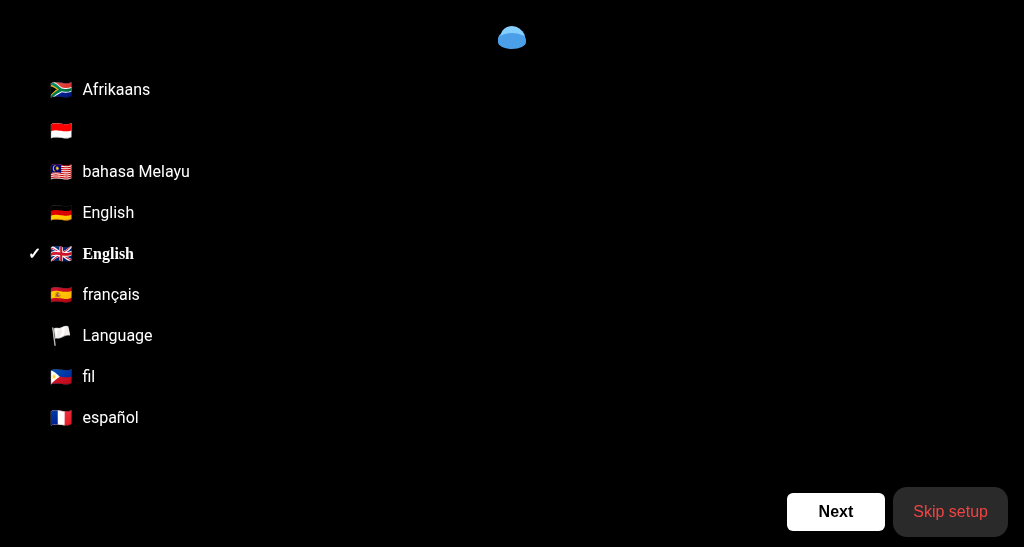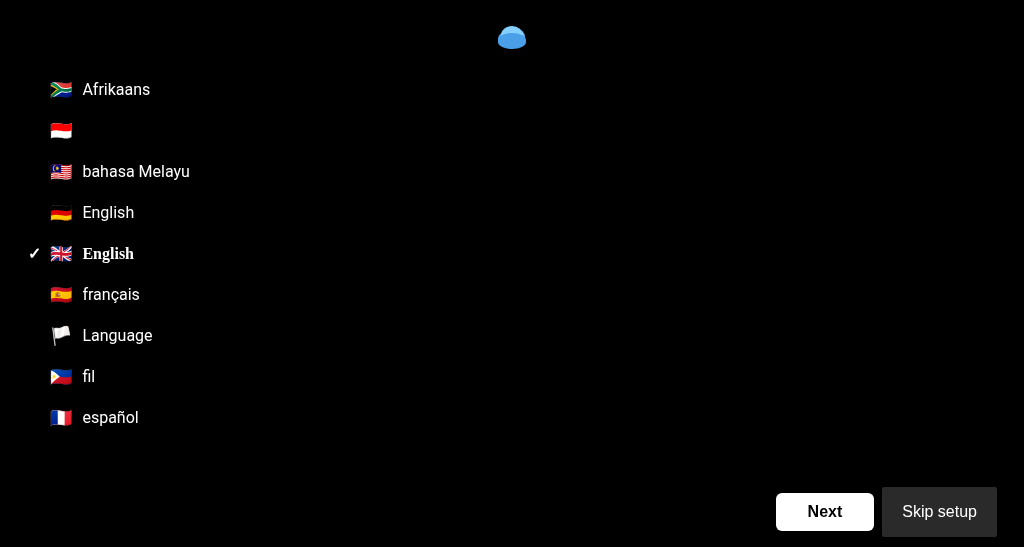--- a/index.html
+++ b/index.html
@@ -76,43 +76,43 @@
     }
 
     .language-item.selected .language-name {
       font-weight: 700;
       font-family: Liberation Serif, serif;
     }
 
     .footer {
       position: absolute;
       bottom: 10px;
-      right: 27px;
+      right: 16px;
       display: flex;
       gap: 8px;
       align-items: center;
     }
 
     .btn-next {
       background-color: #ffffff;
       color: #000000;
       border: none;
       border-radius: 6px;
       padding: 10px 32px;
       font-size: 16px;
       font-weight: 600;
       cursor: pointer;
       min-width: 90px;
     }
 
     .btn-skip {
       background-color: #2a2a2a;
-      color: #ffffff;
+      color: #ef4444;
       border: none;
-      border-radius: 2px;
+      border-radius: 14px;
       padding: 16px 20px;
       font-size: 16px;
       font-weight: 500;
       cursor: pointer;
       min-width: 100px;
     }
   </style>
 </head>
 <body>
 

